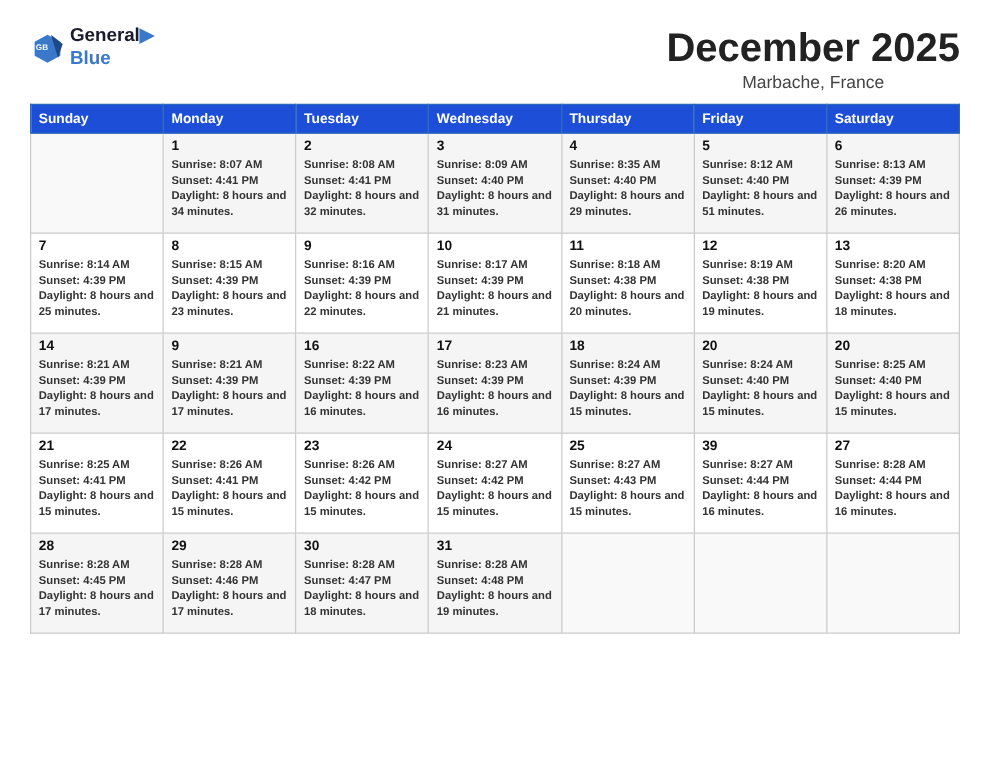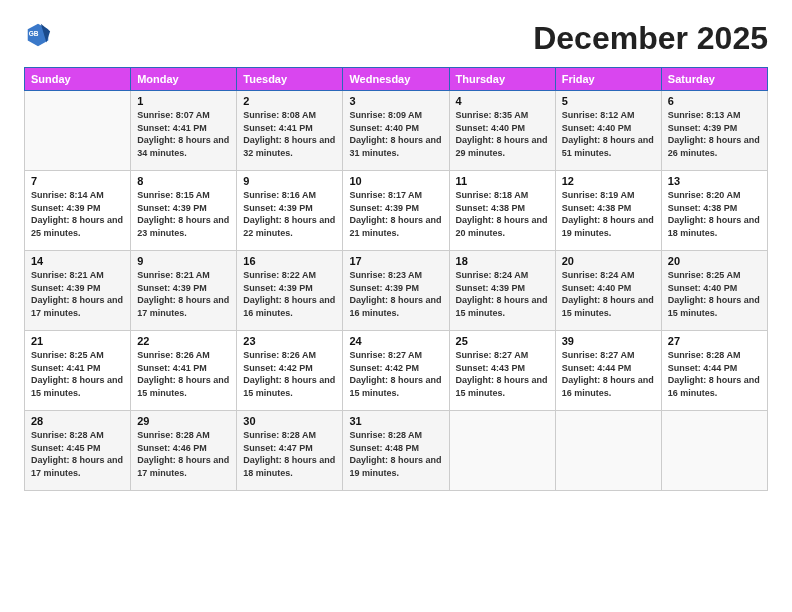--- a/index.html
+++ b/index.html
@@ -42,21 +42,21 @@
     .location-title {
       font-size: 14px;
       color: #444;
     }
     table {
       width: 100%;
       border-collapse: collapse;
       font-size: 10px;
     }
     thead tr th {
-      background-color: #d946ef;
+      background-color: #1d4ed8;
       color: #fff;
       text-align: left;
       padding: 5px 6px;
       font-size: 11px;
       font-weight: bold;
       border: 1px solid #2a68b9;
     }
     tbody tr td {
       border: 1px solid #ccc;
       vertical-align: top;
@@ -91,23 +91,28 @@
 <body>
 
 <div class="page">
   <div class="header">
     <div class="logo">
       <svg class="logo-icon" viewBox="0 0 30 30">
         <polygon points="15,4 26,10 26,22 15,28 4,22 4,10" fill="#3a78c9"></polygon>
         <polygon points="18,4 28,12 24,24" fill="#1a4a8a"></polygon>
         <text x="5" y="17" font-size="7" fill="white" font-weight="bold">GB</text>
       </svg>
+      <div>
+        <div style="font-size:15px;font-weight:bold;color:#1a1a2e;line-height:1.2">General<span style="color:#3a78c9;">▶</span></div>
+        <div style="font-size:15px;font-weight:bold;color:#3a78c9;line-height:1.2">Blue</div>
+      </div>
     </div>
     <div class="title-section">
       <div class="month-title">December 2025</div>
+      <div class="location-title">Marbache, France</div>
     </div>
   </div>
 
   <table>
     <thead>
       <tr>
         <th>Sunday</th>
         <th>Monday</th>
         <th>Tuesday</th>
         <th>Wednesday</th>

